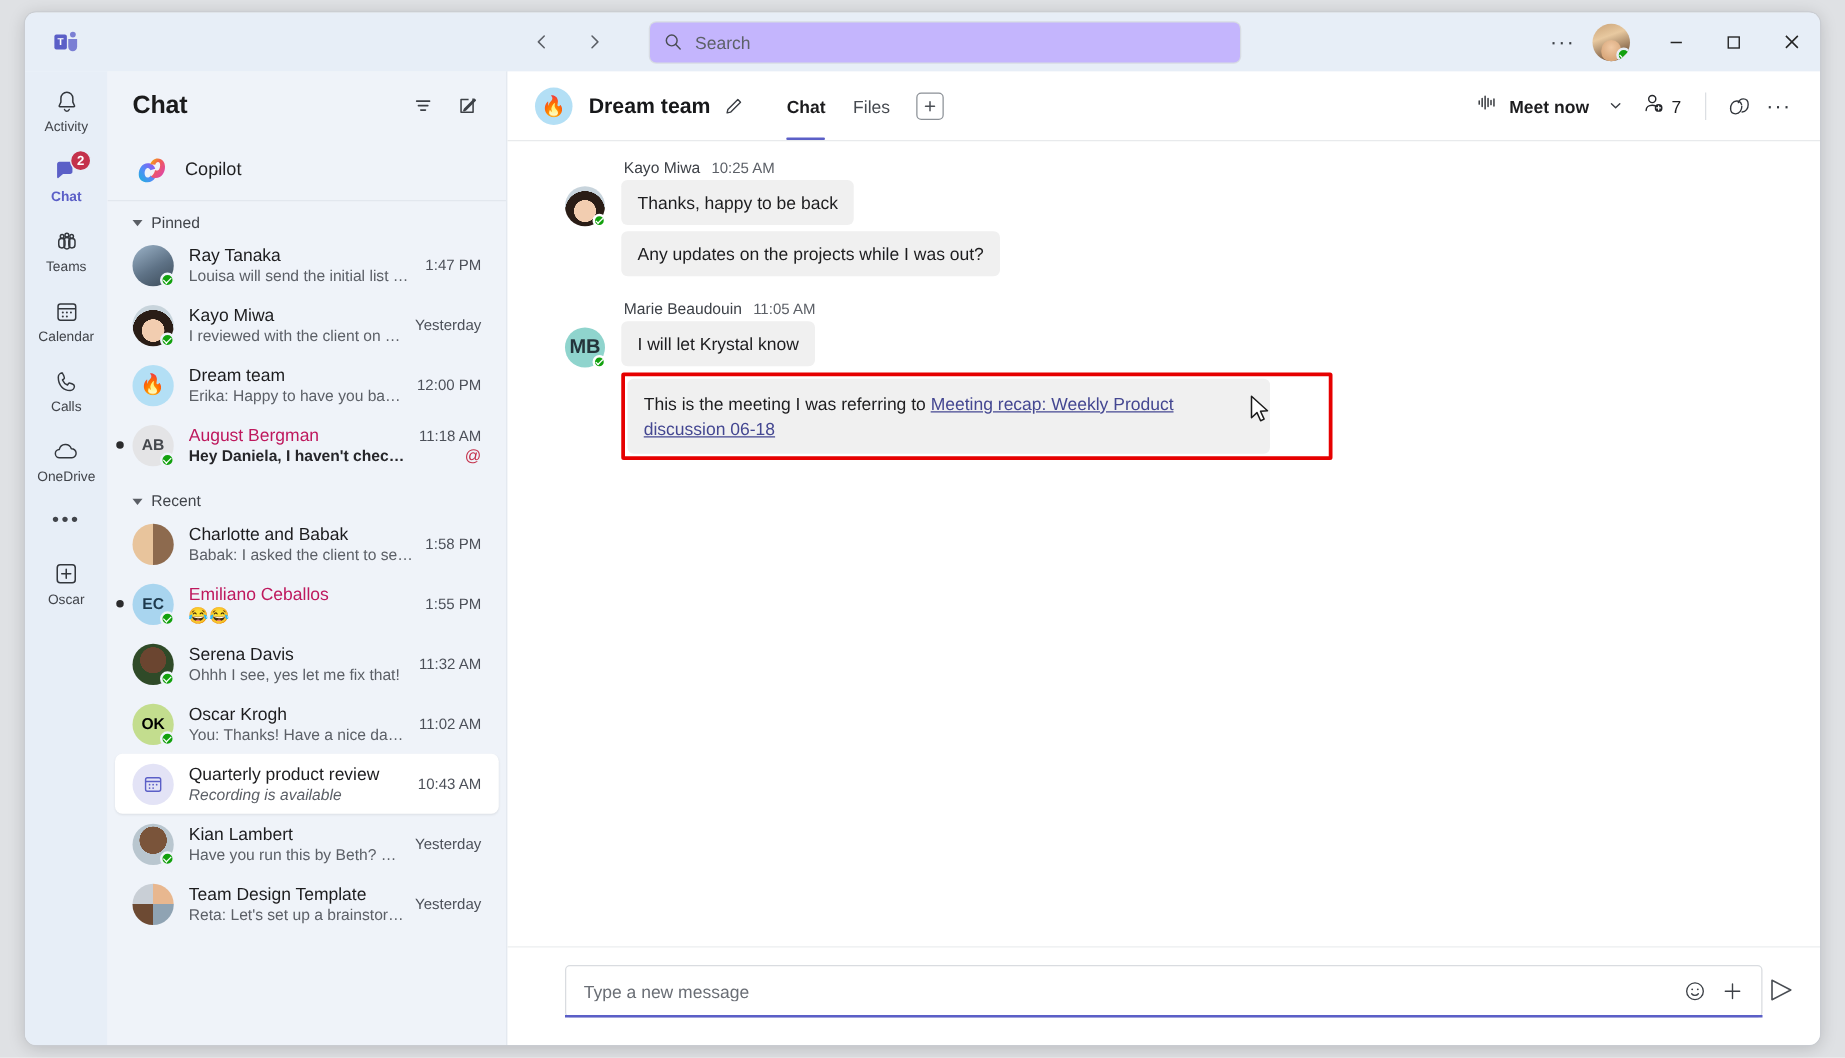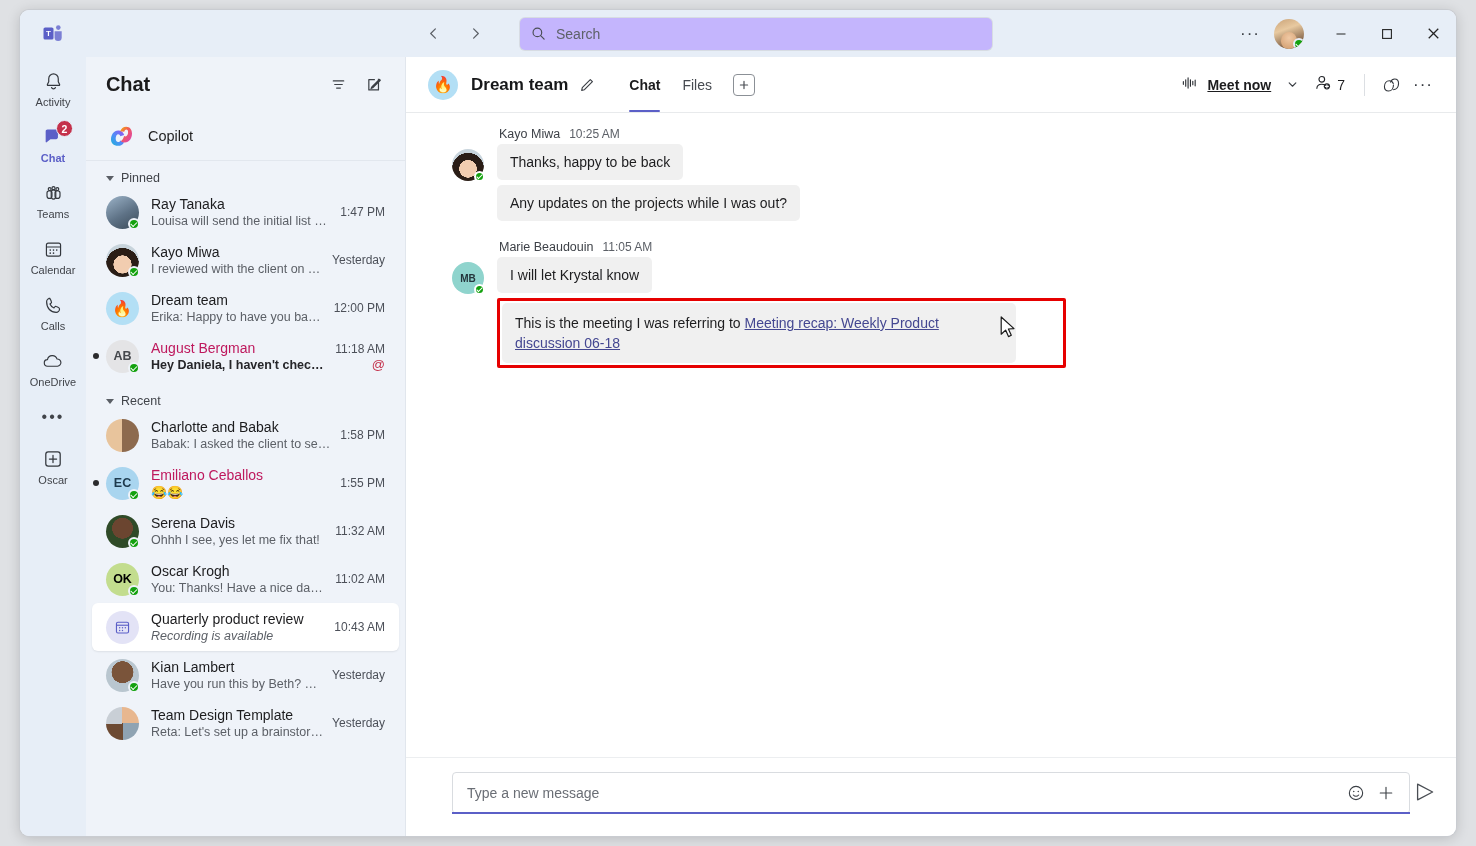--- a/index.html
+++ b/index.html
@@ -242,42 +242,42 @@
   .tab-add {
     width: 22px; height: 22px; border: 1.3px solid #8b9096; border-radius: 4px;
     display:flex; align-items:center; justify-content:center; margin-left: 8px; cursor: pointer;
     color:#4a4e54;
   }
   .conv-head-right { margin-left: auto; display: flex; align-items: center; gap: 2px; }
   .meet-now {
     display: flex; align-items: center; gap: 9px;
     padding: 5px 7px; border-radius: 5px; cursor: pointer;
   }
-  .meet-now-label { font-size: 14px; font-weight: 700; color: #1d1d1f; text-decoration: underline; }
+  .meet-now-label { font-size: 14px; font-weight: 700; color: #1d1d1f; }
   .chev-btn { width: 24px; height: 28px; display:flex; align-items:center; justify-content:center; cursor:pointer; border-radius:4px; color:#3a3e44; }
   .ppl-count {
     display:flex; align-items:center; gap: 4px; padding: 5px 8px;
     border-radius: 5px; cursor:pointer; color:#24262a;
   }
   .ppl-num { font-size: 14px; color:#1d1d1f; }
   .hdiv { width: 1px; height: 22px; background: #dcdfe3; margin: 0 9px; }
   .ic-btn {
     width: 30px; height: 30px; border-radius: 5px; cursor: pointer;
     display:flex; align-items:center; justify-content:center; color:#33373d;
   }
 
   
   .msgs { flex: 1; overflow-y: auto; padding: 14px 46px 0 46px; min-height:0; }
   .msg-group { display: flex; margin-bottom: 4px; }
   .mg-avatar { width: 32px; flex: 0 0 32px; margin-right: 13px; padding-top: 22px; }
   .mg-av-inner { width: 32px; height: 32px; border-radius: 50%; position: relative; overflow: visible; }
   .mg-av-img {
     width: 32px; height: 32px; border-radius: 50%; overflow: hidden;
     display:flex; align-items:center; justify-content:center;
-    font-size: 10px; font-weight: 600; color: #24353b;
+    font-size: 16px; font-weight: 600; color: #24353b;
   }
   .mg-presence {
     position: absolute; right: -1px; bottom: -1px;
     width: 11px; height: 11px; border-radius: 50%;
     background: #13a10e; border: 2px solid #fff;
     display:flex; align-items:center; justify-content:center;
   }
   .mg-presence::after {
     content:''; width:4.5px; height:2.2px;
     border-left:1.3px solid #fff; border-bottom:1.3px solid #fff;

